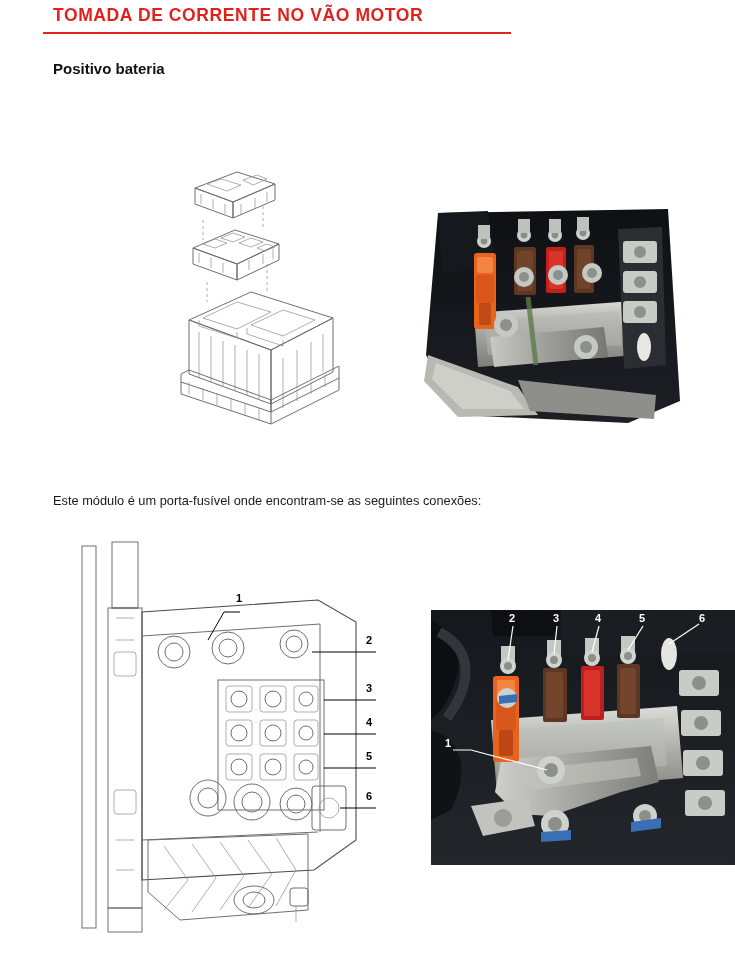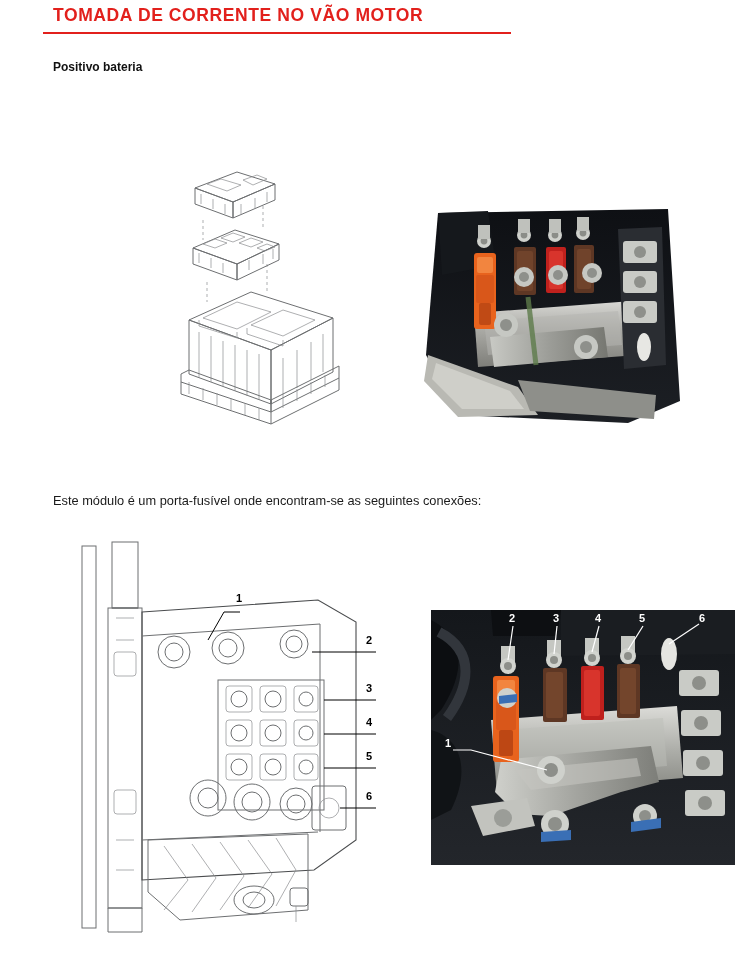--- a/index.html
+++ b/index.html
@@ -38,21 +38,21 @@
     left: 0px;
     top: 32px;
     width: 468px;
     height: 2px;
     background: #e2201c;
   }
   .subtitle {
     position: absolute;
     left: 10px;
     top: 60px;
-    font-size: 12px;
+    font-size: 15px;
     font-weight: bold;
     color: #111111;
   }
   .para {
     position: absolute;
     left: 10px;
     font-size: 12.8px;
     line-height: 18px;
     color: #1a1a1a;
     width: 718px;

